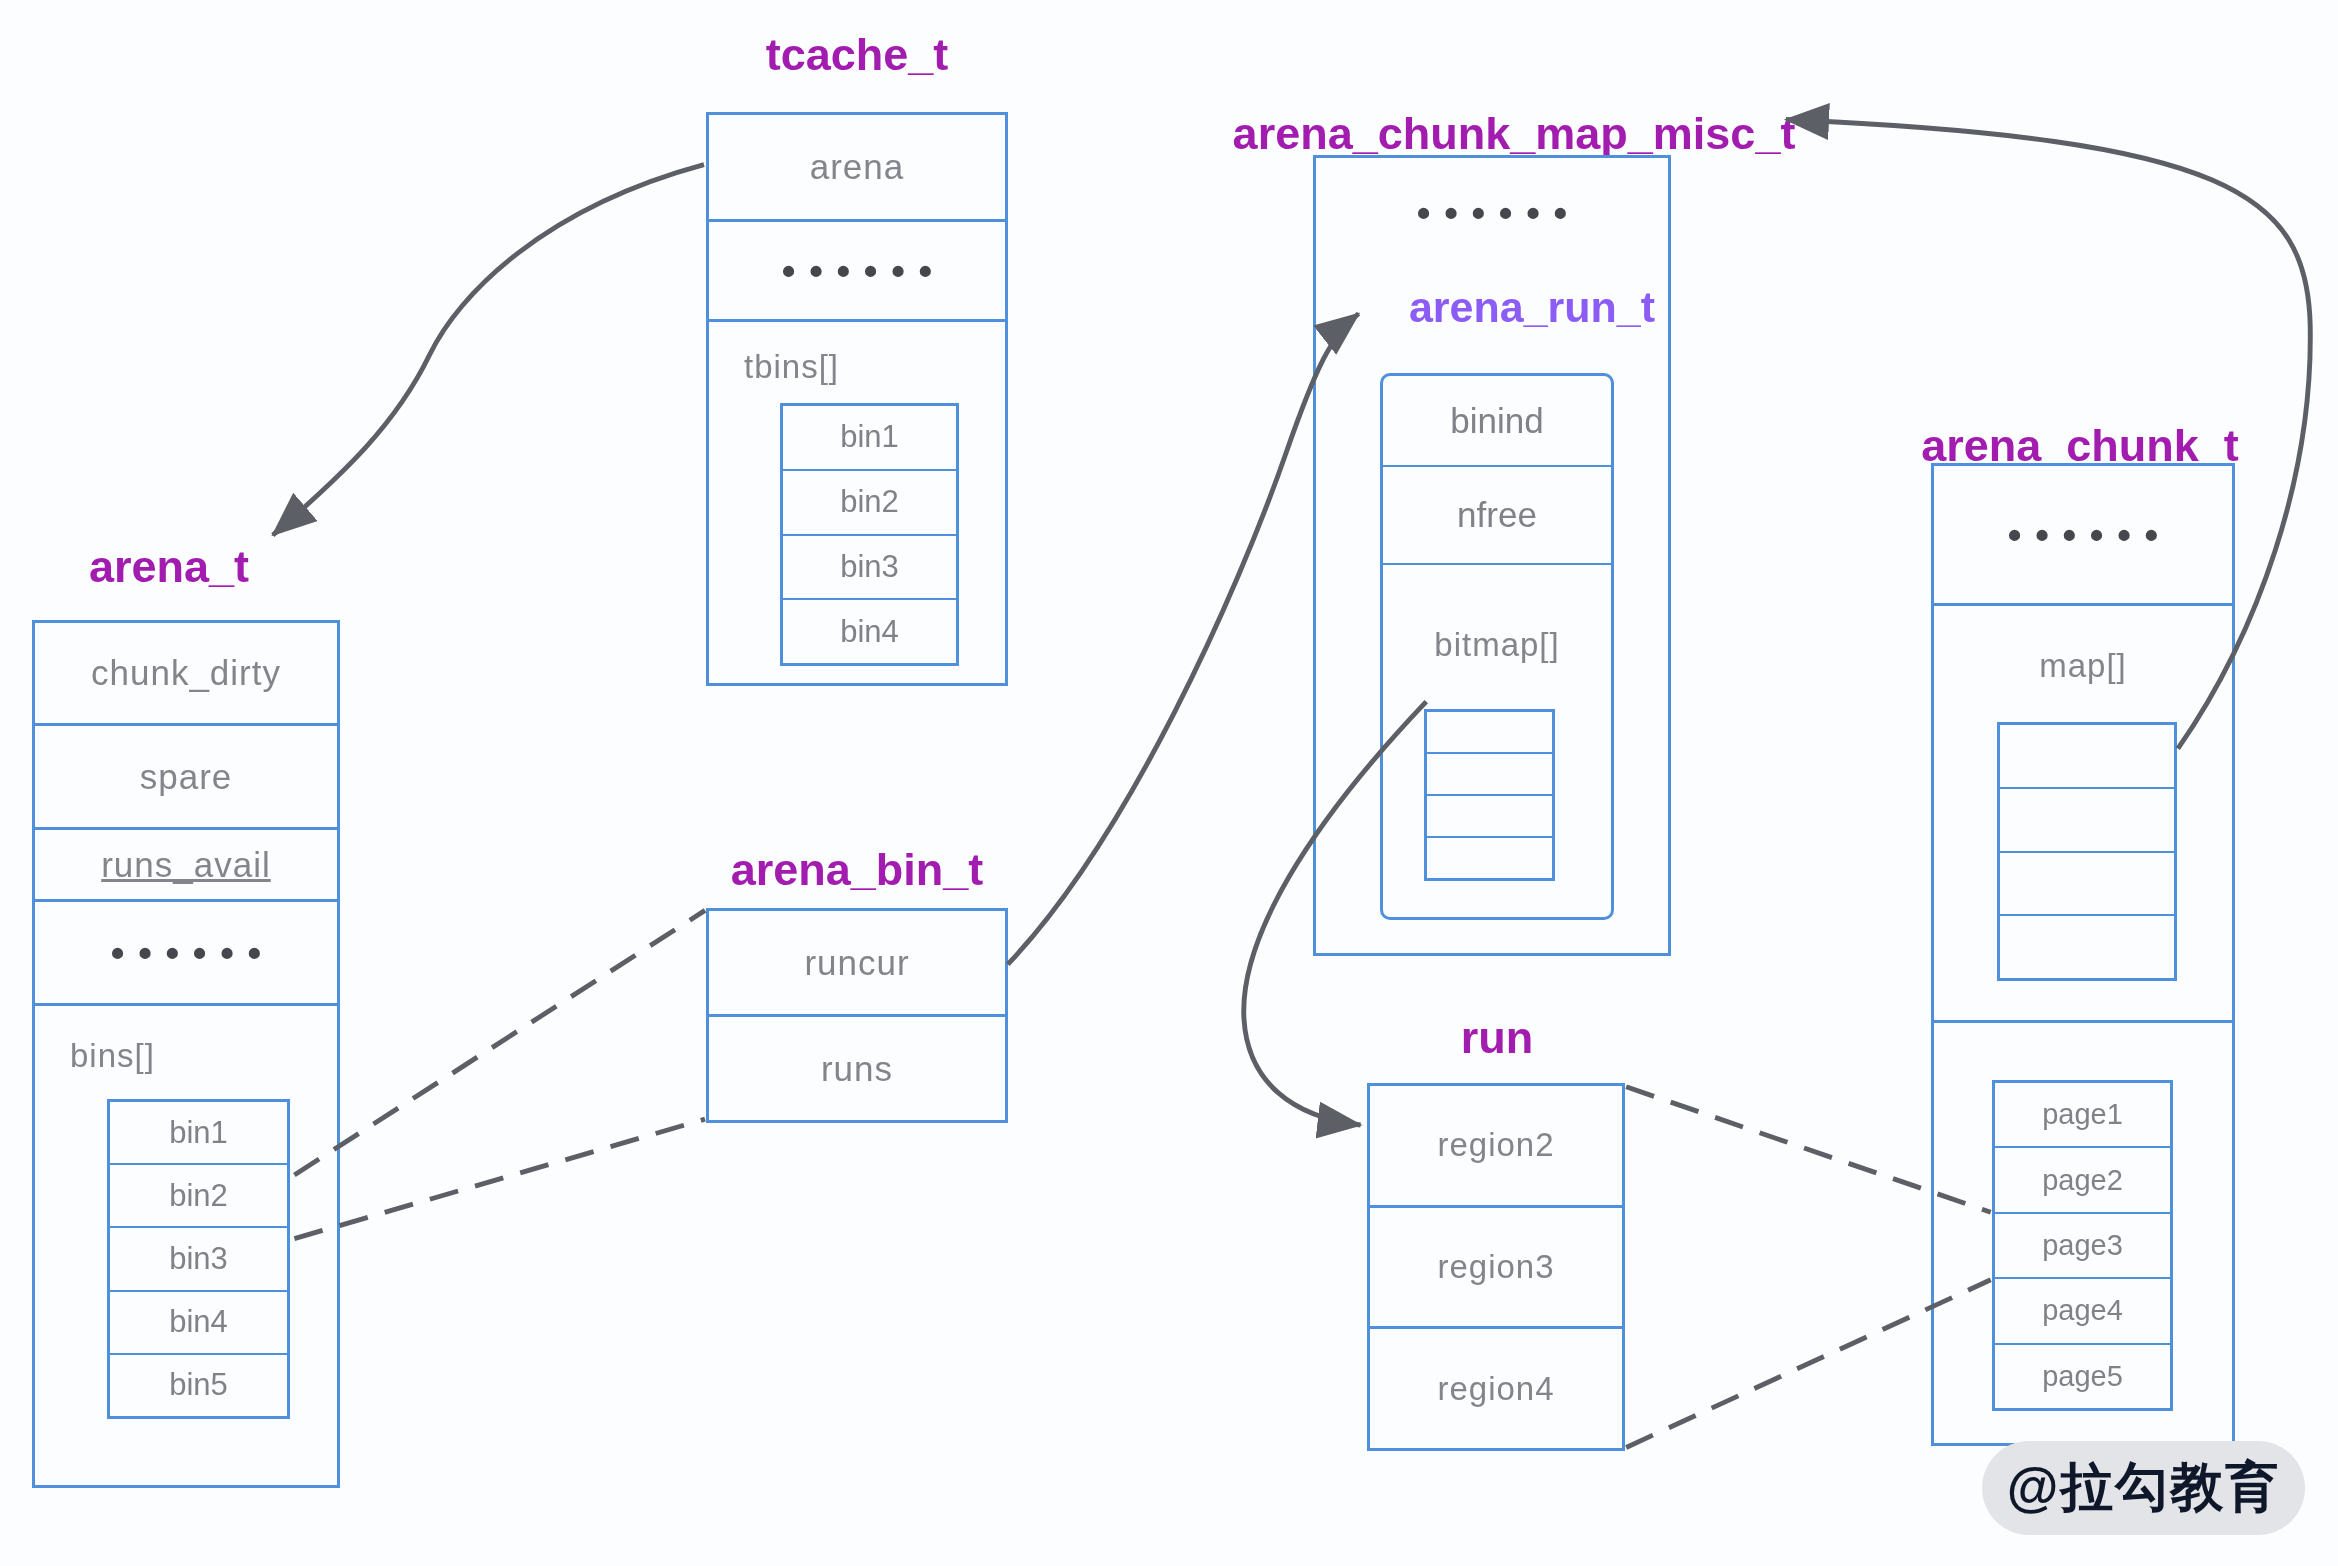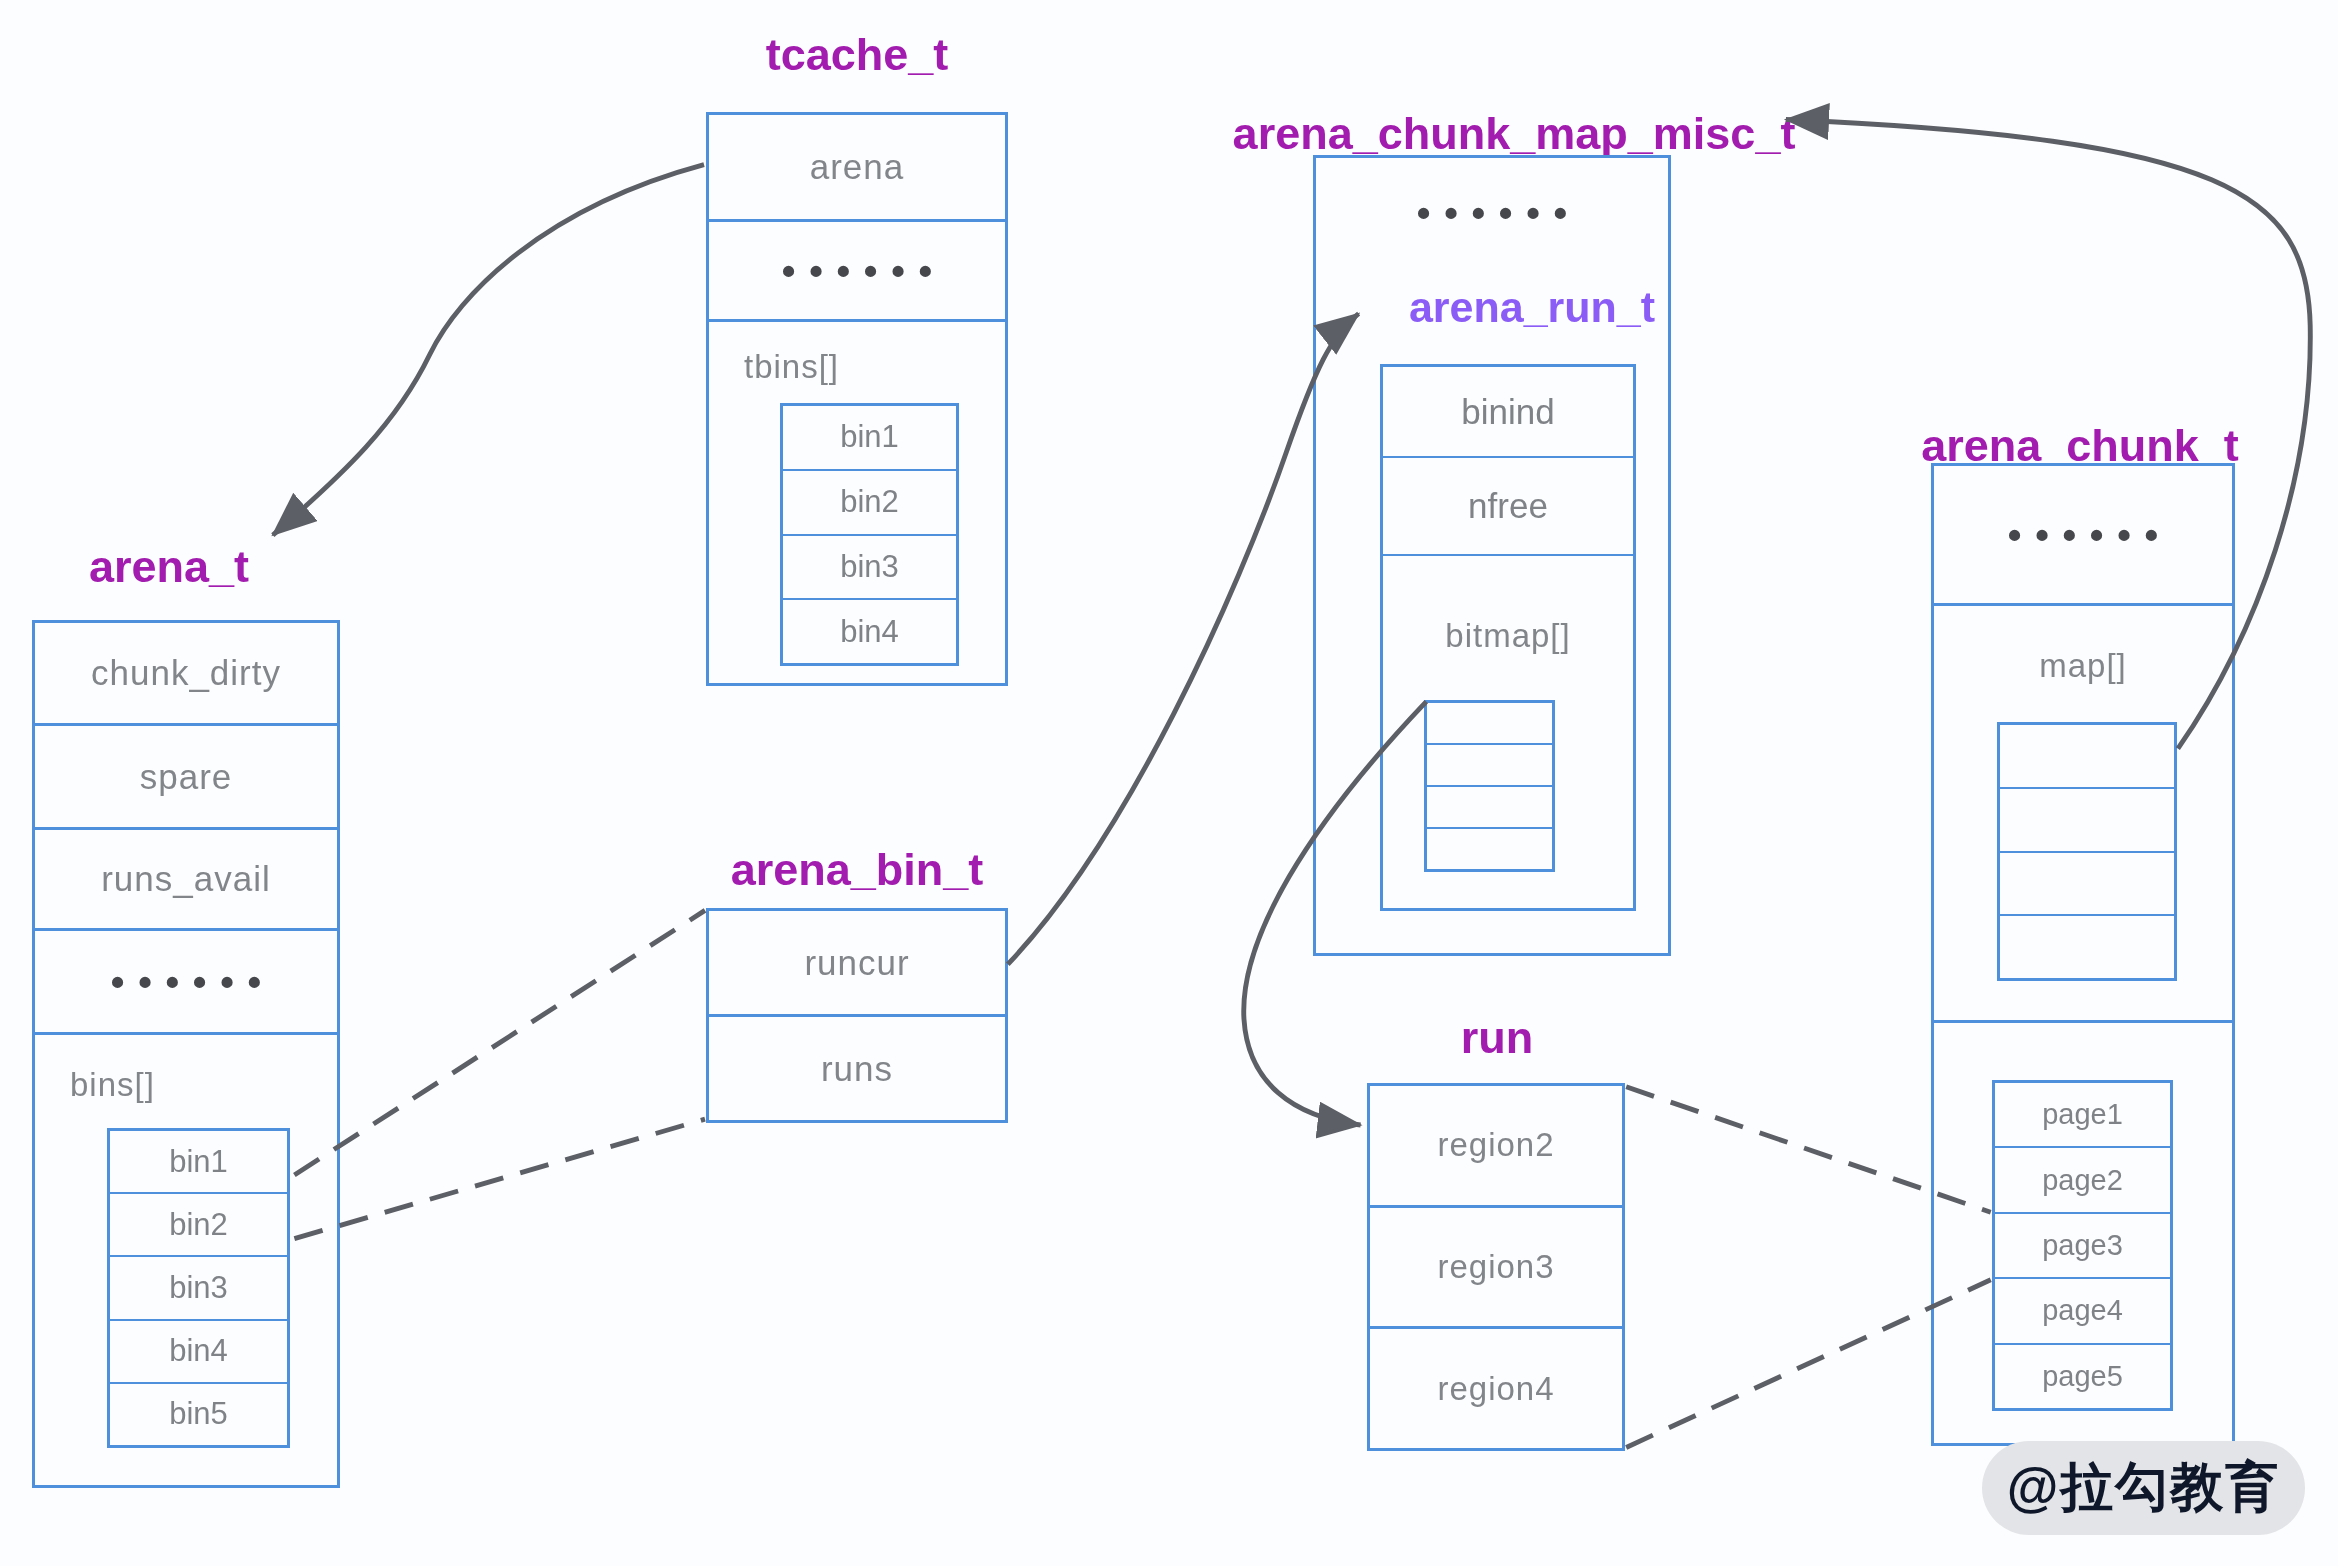--- a/index.html
+++ b/index.html
@@ -73,21 +73,21 @@
         <div class="mrow">bin2</div>
         <div class="mrow">bin3</div>
         <div class="mrow">bin4</div>
       </div>
     </div>
   </div>
 
   <div class="box" style="left:32px;top:620px;width:308px;height:868px;">
     <div class="cell" style="height:103px;">chunk_dirty</div>
     <div class="cell" style="height:104px;">spare</div>
-    <div class="cell" style="height:101px;">runs_avail</div>
+    <div class="cell" style="height:72px;text-decoration:underline;">runs_avail</div>
     <div class="cell dotsrow" style="height:104px;">••••••</div>
     <div class="section" style="flex:1 1 auto;">
       <div class="arr-label" style="left:35px;top:31px;">bins[]</div>
       <div class="mini" style="left:72px;top:93px;width:183px;height:320px;">
         <div class="mrow">bin1</div>
         <div class="mrow">bin2</div>
         <div class="mrow">bin3</div>
         <div class="mrow">bin4</div>
         <div class="mrow">bin5</div>
       </div>
@@ -97,21 +97,21 @@
   <div class="box" style="left:706px;top:908px;width:302px;height:215px;">
     <div class="cell" style="flex:1 1 0;">runcur</div>
     <div class="cell" style="flex:1 1 0;">runs</div>
   </div>
 
   <div class="box" style="left:1313px;top:155px;width:358px;height:801px;">
     <div class="section" style="height:108px;display:flex;align-items:center;justify-content:center;">
       <span class="dotsrow">••••••</span>
     </div>
     <div class="runtitle" style="top:125px;">arena_run_t</div>
-    <div class="mini" style="left:64px;top:206px;width:256px;height:547px;">
+    <div class="mini" style="left:64px;top:215px;width:234px;height:547px;border-radius:10px;">
       <div class="mrow" style="flex:0 0 91px;font-size:35px;">binind</div>
       <div class="mrow" style="flex:0 0 98px;font-size:35px;">nfree</div>
       <div class="mrow" style="border-bottom:none;position:relative;display:block;">
         <div class="arr-label" style="left:0;right:0;top:61px;text-align:center;">bitmap[]</div>
         <div class="mini" style="left:41px;top:144px;width:131px;height:172px;">
           <div class="mrow"></div>
           <div class="mrow"></div>
           <div class="mrow"></div>
           <div class="mrow"></div>
         </div>

